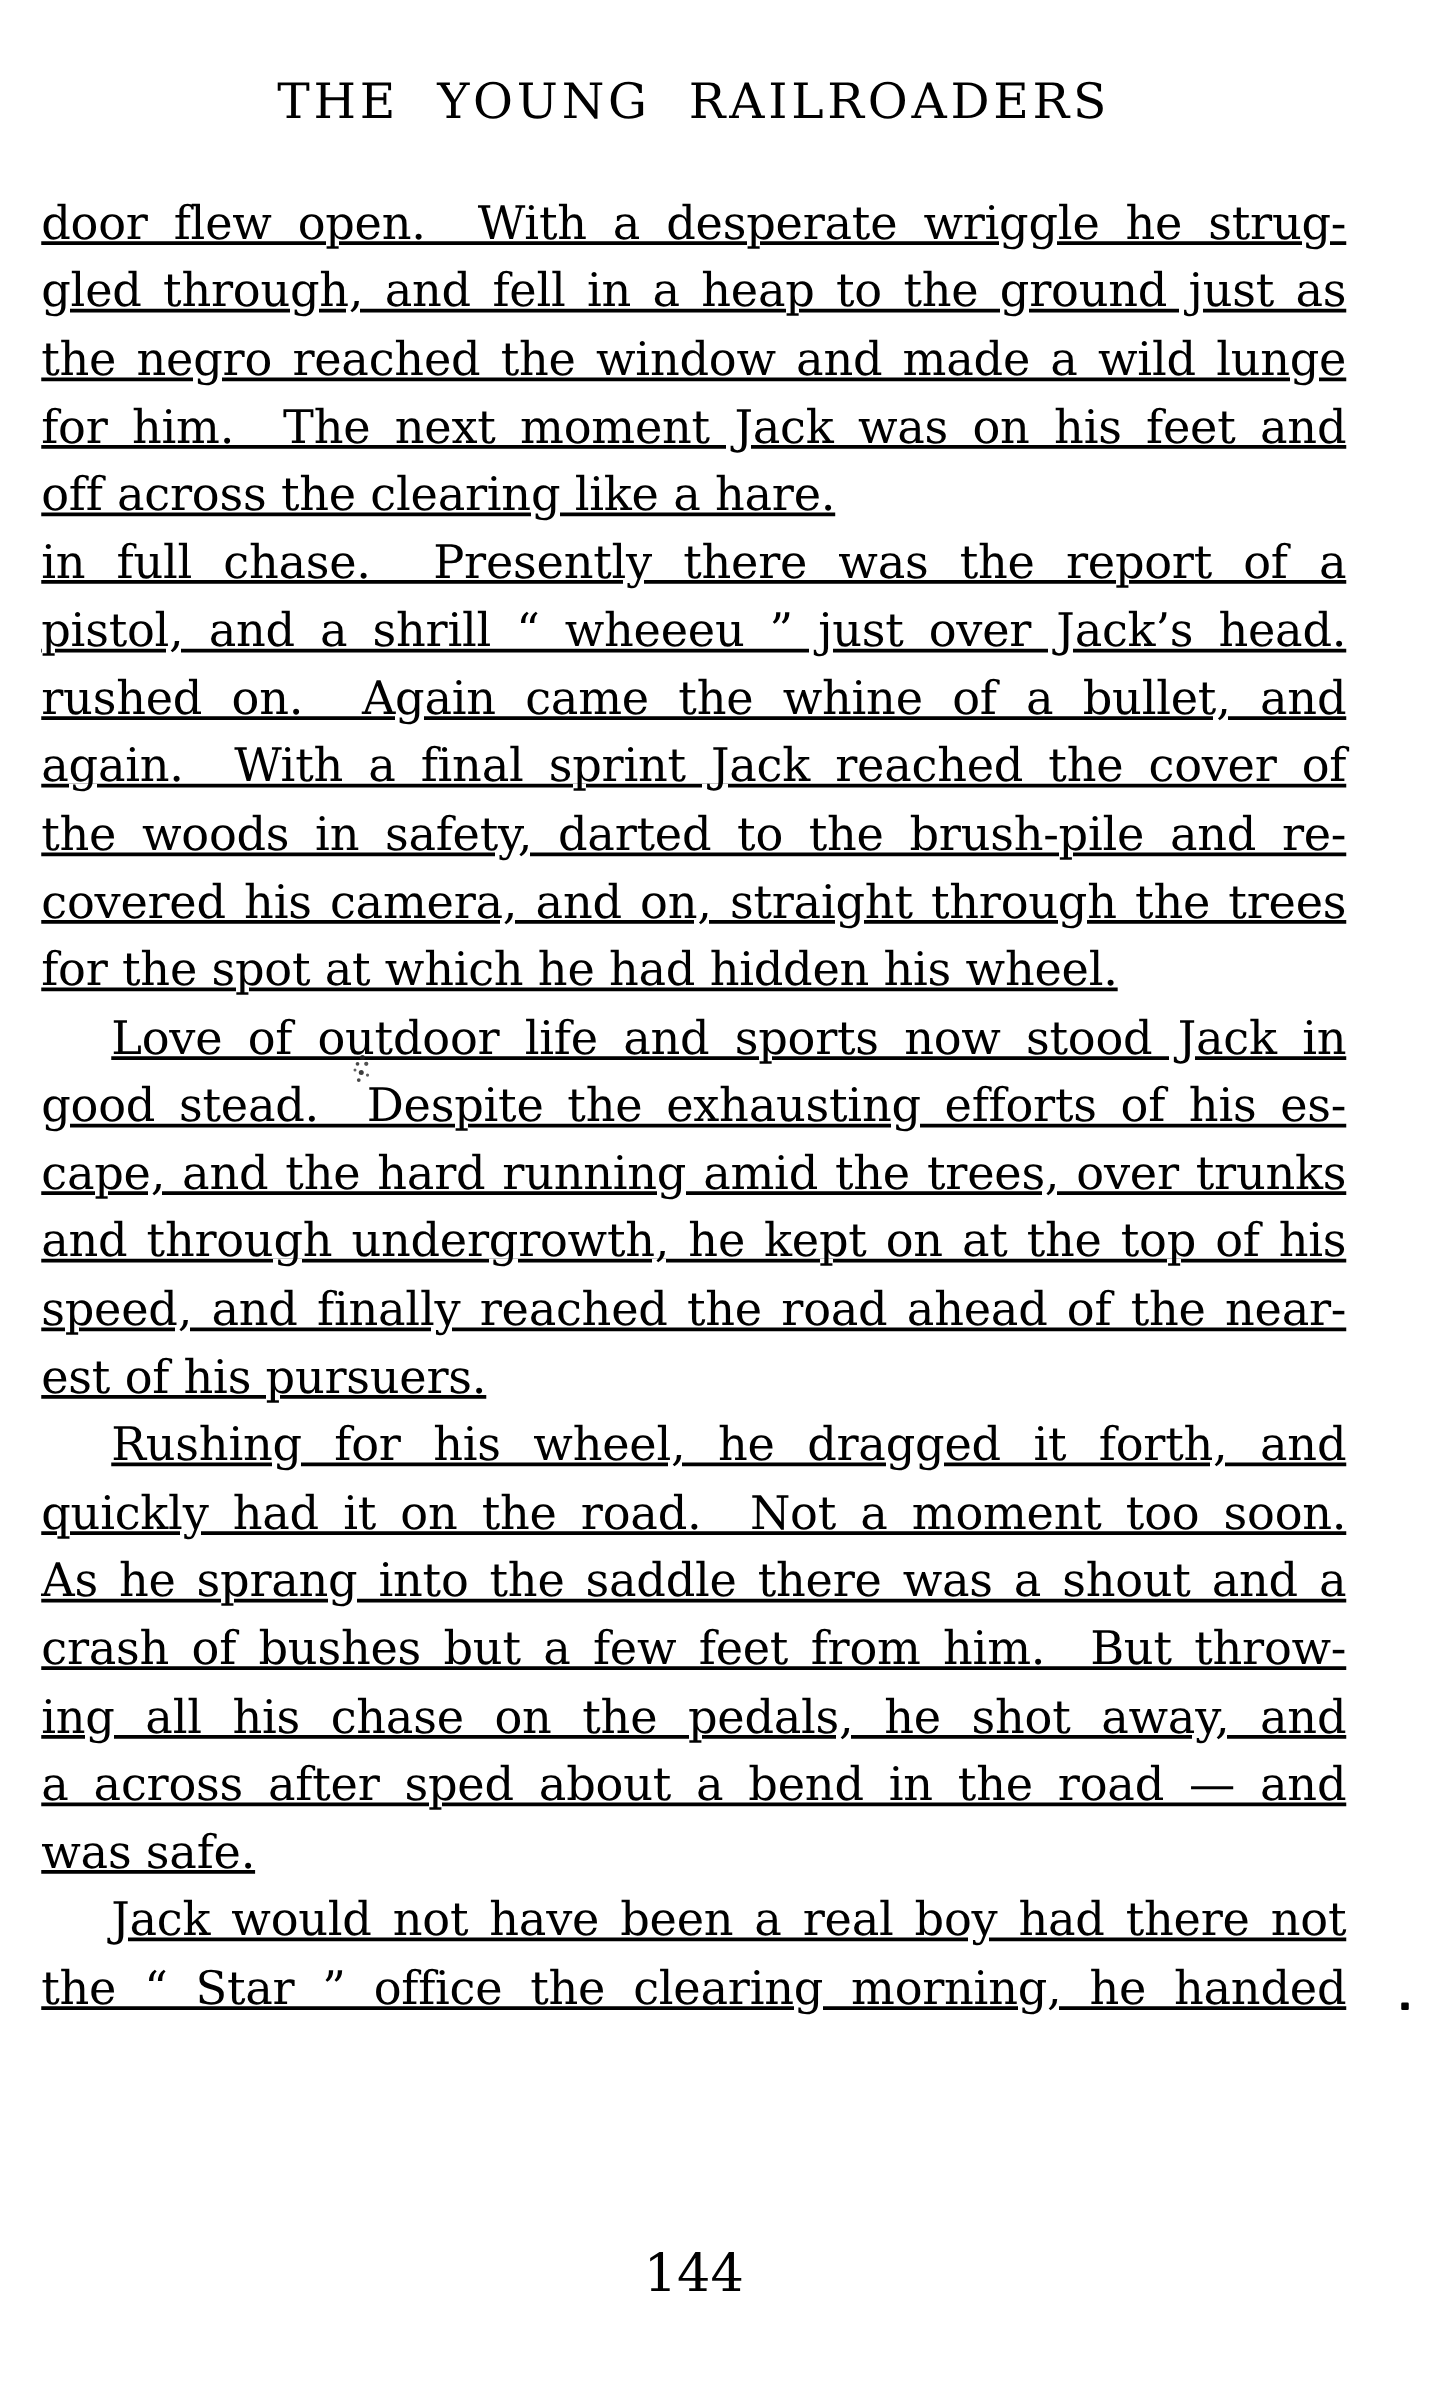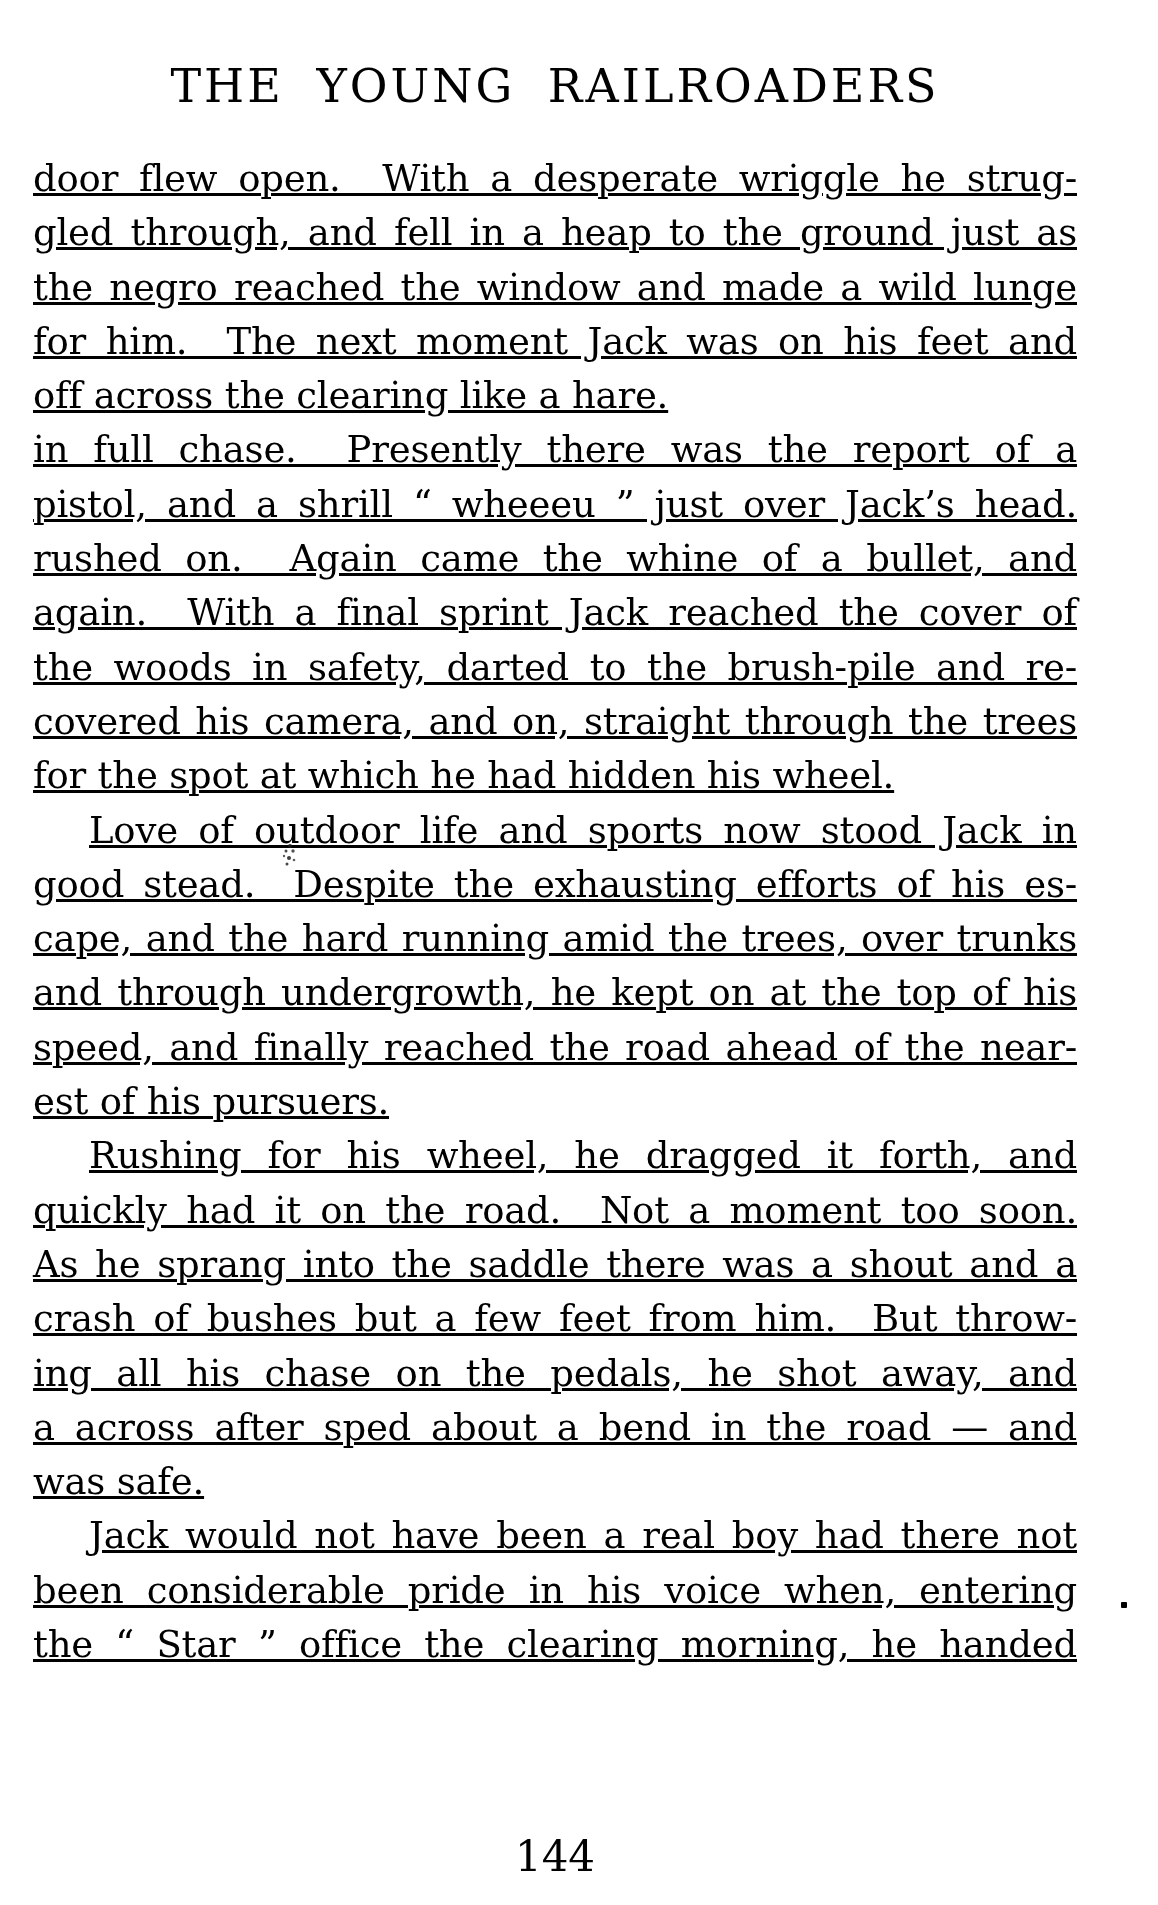--- a/index.html
+++ b/index.html
@@ -10,21 +10,21 @@
     background:#ffffff;
     overflow:hidden;
     font-family:"DejaVu Serif", serif;
     color:#000000;
   }
   .running-head {
     position:absolute;
     left:33px; top:59px;
     width:1044px;
     text-align:center;
-    font-size:46px;
+    font-size:39px;
     letter-spacing:3px;
     word-spacing:15px;
     white-space:nowrap;
   }
   .page-body {
     position:absolute;
     left:33px; top:152px;
     width:1044px;
     font-size:37px;
     line-height:54.3px;
@@ -40,21 +40,20 @@
     text-align:center;
     text-align-last:left;
   }
   .line.indent { text-indent:56px; }
   .folio {
     position:absolute;
     left:33px; top:1794px;
     width:1044px;
     text-align:center;
     font-size:42px;
-    margin-top:38px;
   }
   .ink-smudge {
     position:absolute;
     left:278px; top:842px;
     width:24px; height:26px;
   }
   .ink-speck {
     position:absolute;
     left:1121px; top:1602px;
     width:6px; height:6px;
@@ -88,21 +87,20 @@
       <div class="line">speed, and finally reached the road ahead of the near-</div>
       <div class="line left">est of his pursuers.</div>
       <div class="line indent">Rushing for his wheel, he dragged it forth, and</div>
       <div class="line">quickly had it on the road.&nbsp; Not a moment too soon.</div>
       <div class="line">As he sprang into the saddle there was a shout and a</div>
       <div class="line">crash of bushes but a few feet from him.&nbsp; But throw-</div>
       <div class="line">ing all his chase on the pedals, he shot away, and</div>
       <div class="line">a across after sped about a bend in the road — and</div>
       <div class="line left">was safe.</div>
       <div class="line indent">Jack would not have been a real boy had there not</div>
-      <div class="line">been considerable pride in his voice when, entering</div>
       <div class="line">the “ Star ” office the clearing morning, he handed</div>
     </div>
 
   <div class="folio">144</div>
 
   <svg class="ink-smudge" viewBox="0 0 24 26" xmlns="http://www.w3.org/2000/svg">
     <circle cx="12" cy="4" r="2" fill="#1a1a1a" opacity="0.85"></circle>
     <circle cx="8" cy="9" r="1.5" fill="#1a1a1a" opacity="0.8"></circle>
     <circle cx="15" cy="9" r="1.7" fill="#1a1a1a" opacity="0.75"></circle>
     <circle cx="6" cy="14" r="1.2" fill="#1a1a1a" opacity="0.7"></circle>

